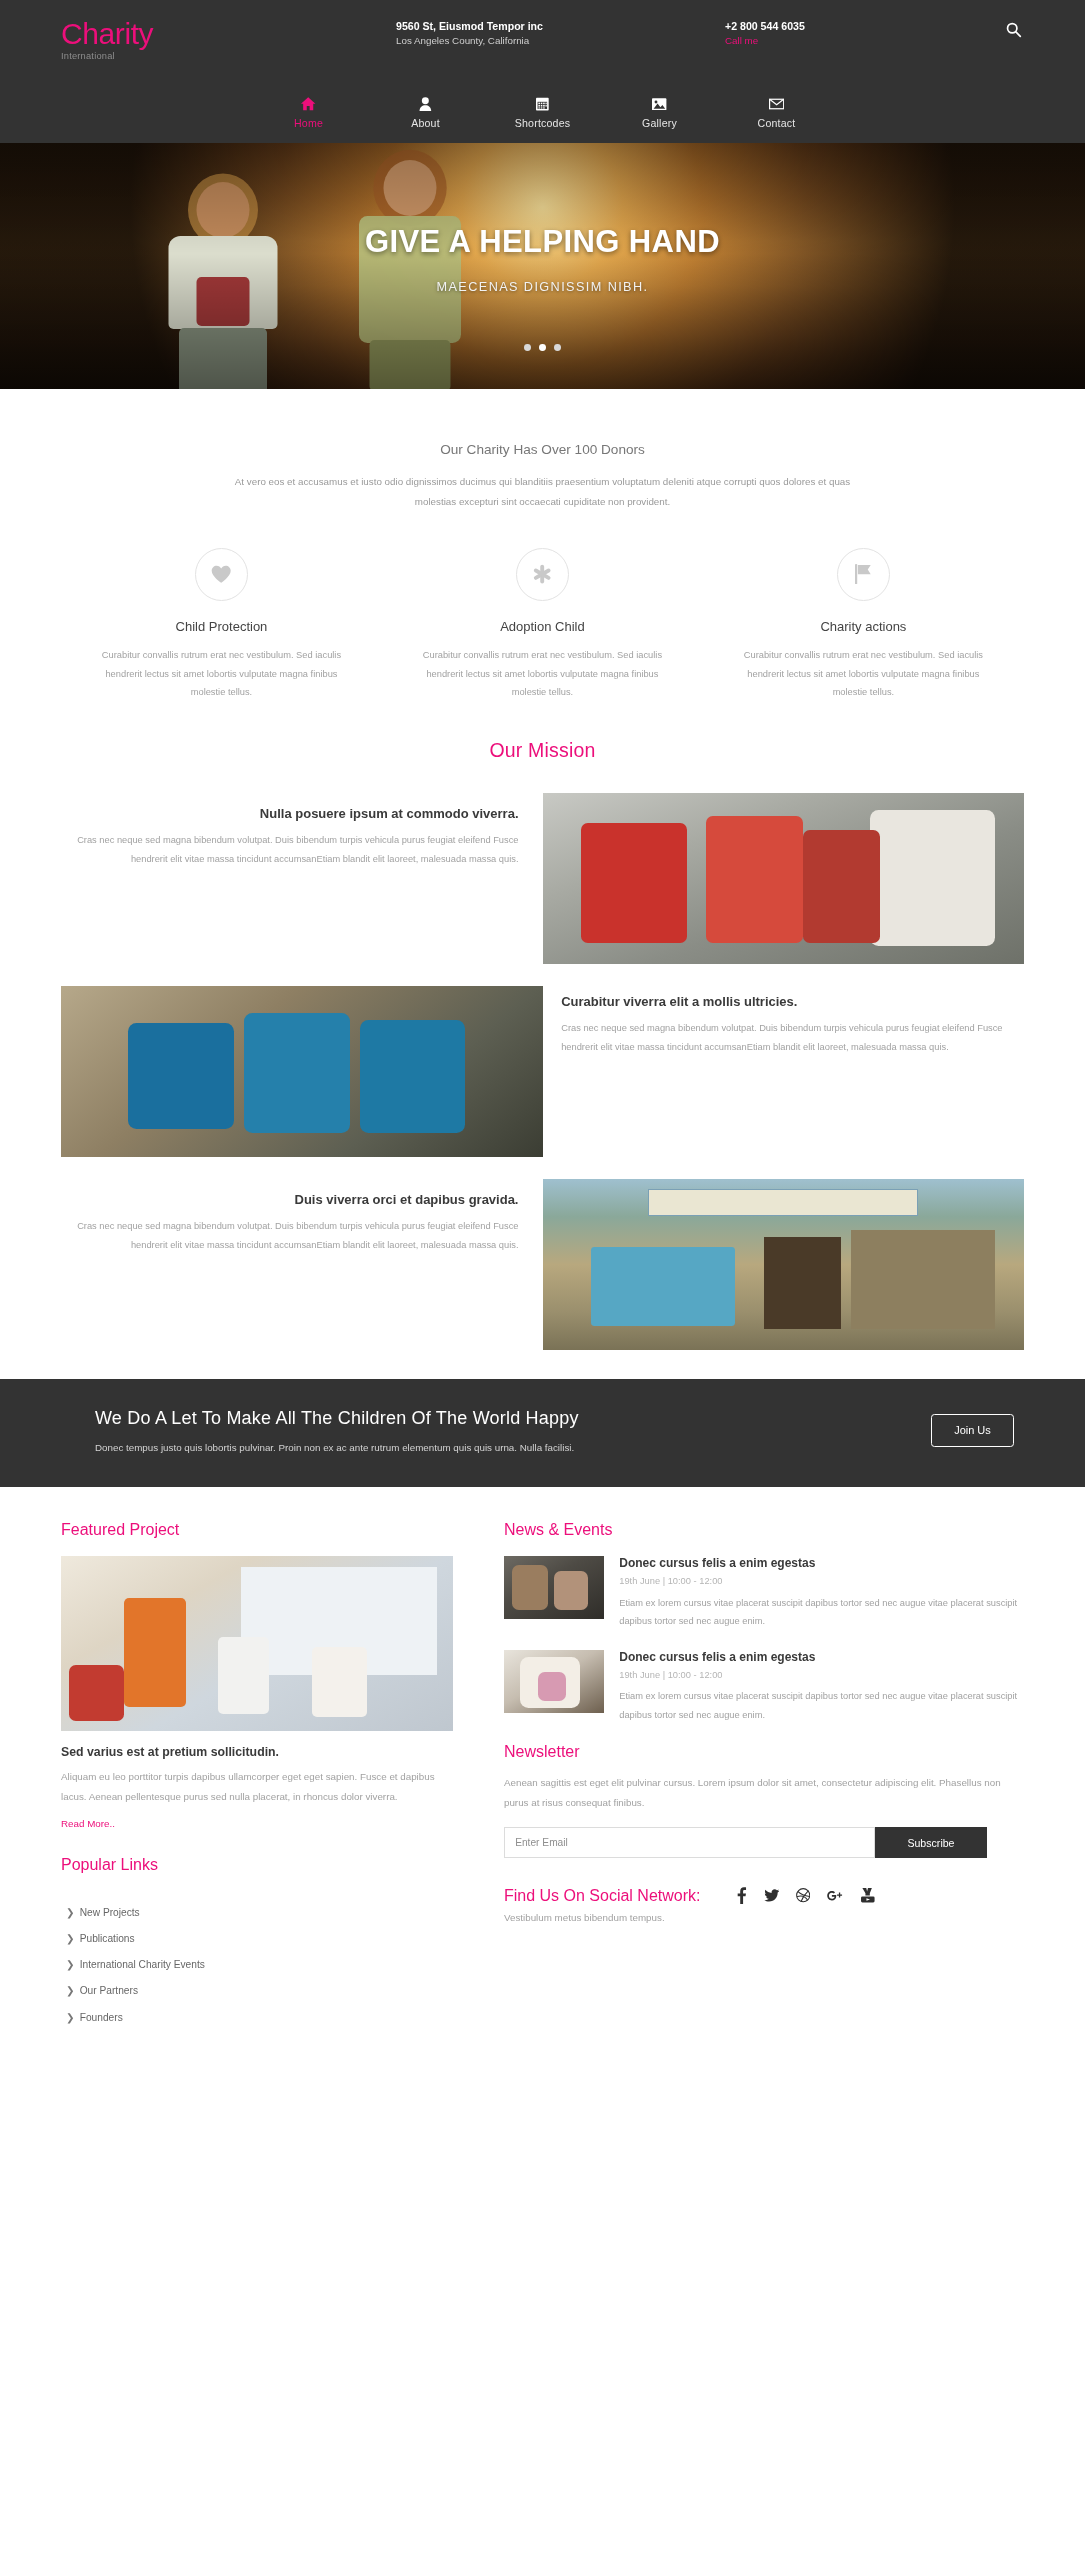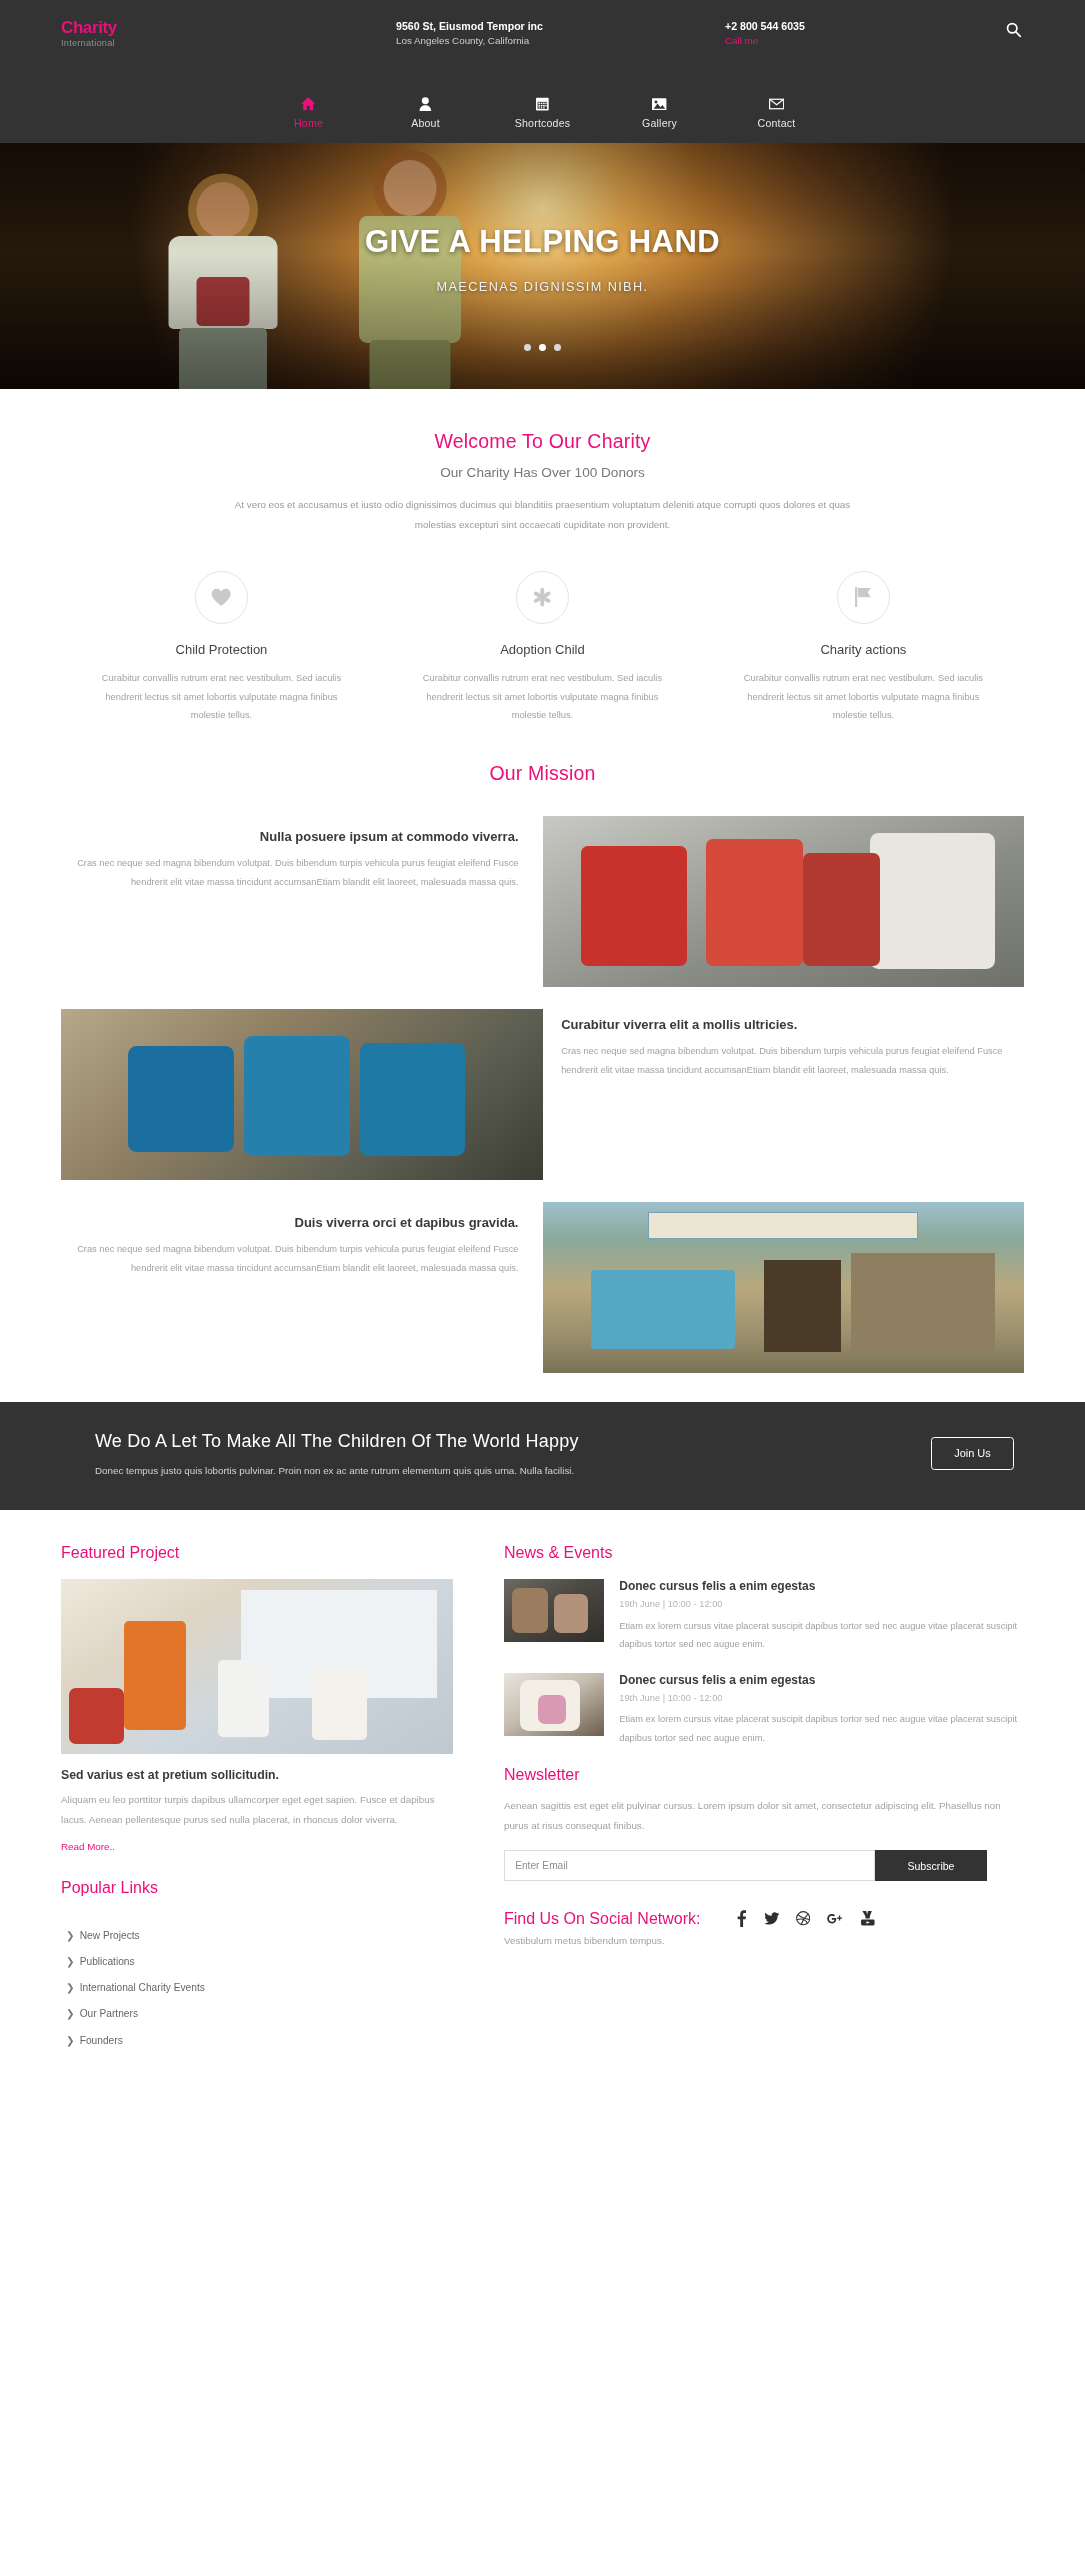--- a/index.html
+++ b/index.html
@@ -17,22 +17,22 @@
     background: #333333;
     height: 92px;
     display: flex;
     align-items: flex-start;
     padding: 18.7px 61px 0 61px;
     position: relative;
   }
   .brand { width: 212px; padding-left: 0px; }
   .brand-title {
     color: #ec0f7b;
-    font-size: 17px;
-    font-weight: bold;
+    font-size: 30px;
+    font-weight: normal;
     letter-spacing: -0.4px;
     line-height: 1;
   }
   .brand-sub {
     color: #8d8d8d;
     font-size: 9.3px;
     letter-spacing: 0.2px;
     margin-top: 2.5px;
   }
   .hdr-info { display: flex; align-items: flex-start; flex: 1; }
@@ -405,21 +405,20 @@
       <div class="hero-sub">MAECENAS DIGNISSIM NIBH.</div>
     </div>
     <div class="hero-dots">
       <div class="dot"></div>
       <div class="dot active"></div>
       <div class="dot"></div>
     </div>
   </div>
 
   <div class="welcome wrap">
-    <div class="sec-title">Welcome To Our Charity</div>
     <div class="sec-sub">Our Charity Has Over 100 Donors</div>
     <div class="sec-desc">At vero eos et accusamus et iusto odio dignissimos ducimus qui blanditiis praesentium voluptatum deleniti atque corrupti quos dolores et quas molestias excepturi sint occaecati cupiditate non provident.</div>
 
     <div class="services">
       <div class="service">
         <div class="svc-circle">
           <svg width="20.4" height="18.7" viewBox="0 0 24 22" fill="#c9c9c9">
               <path d="M12 21 C12 21 0.8 13.8 0.8 6.9 C0.8 3.2 3.6 0.8 6.6 0.8 C9 0.8 11 2.3 12 4 C13 2.3 15 0.8 17.4 0.8 C20.4 0.8 23.2 3.2 23.2 6.9 C23.2 13.8 12 21 12 21 Z"></path>
             </svg>
         </div>

